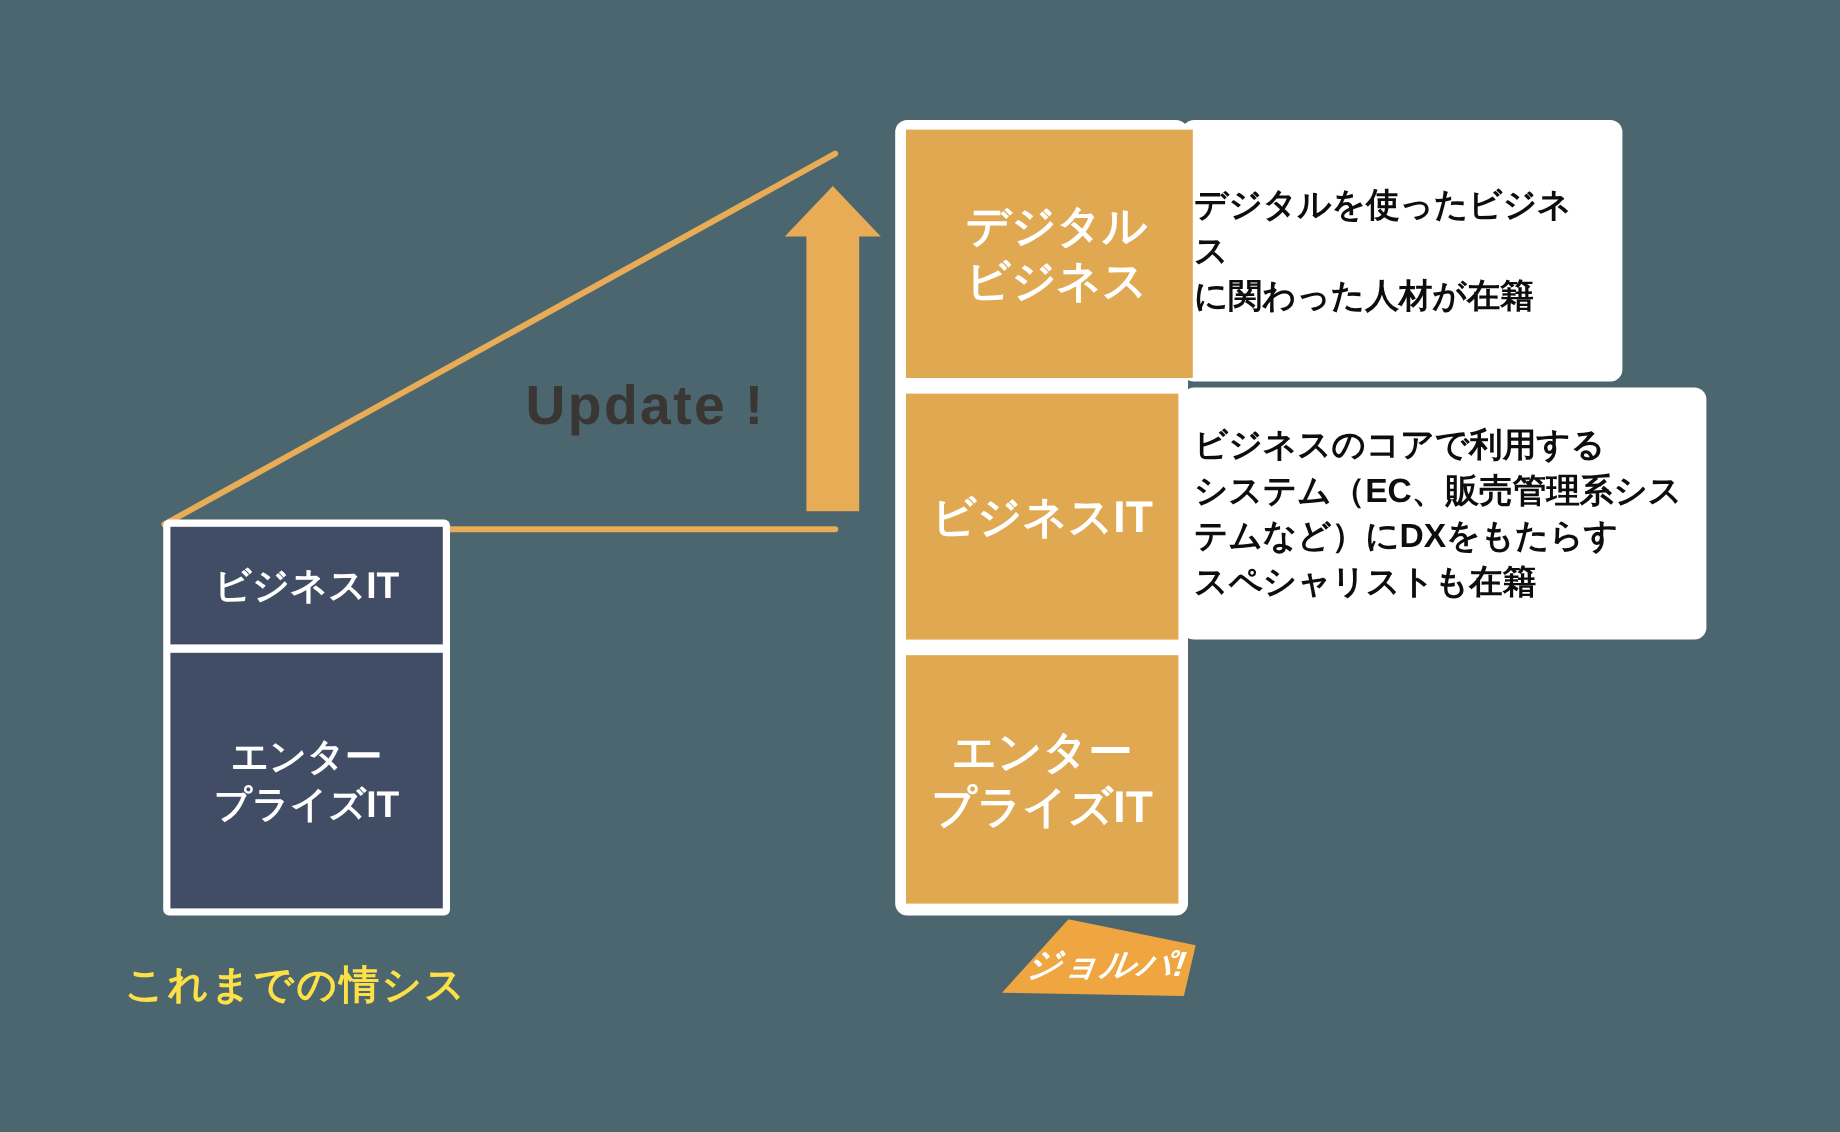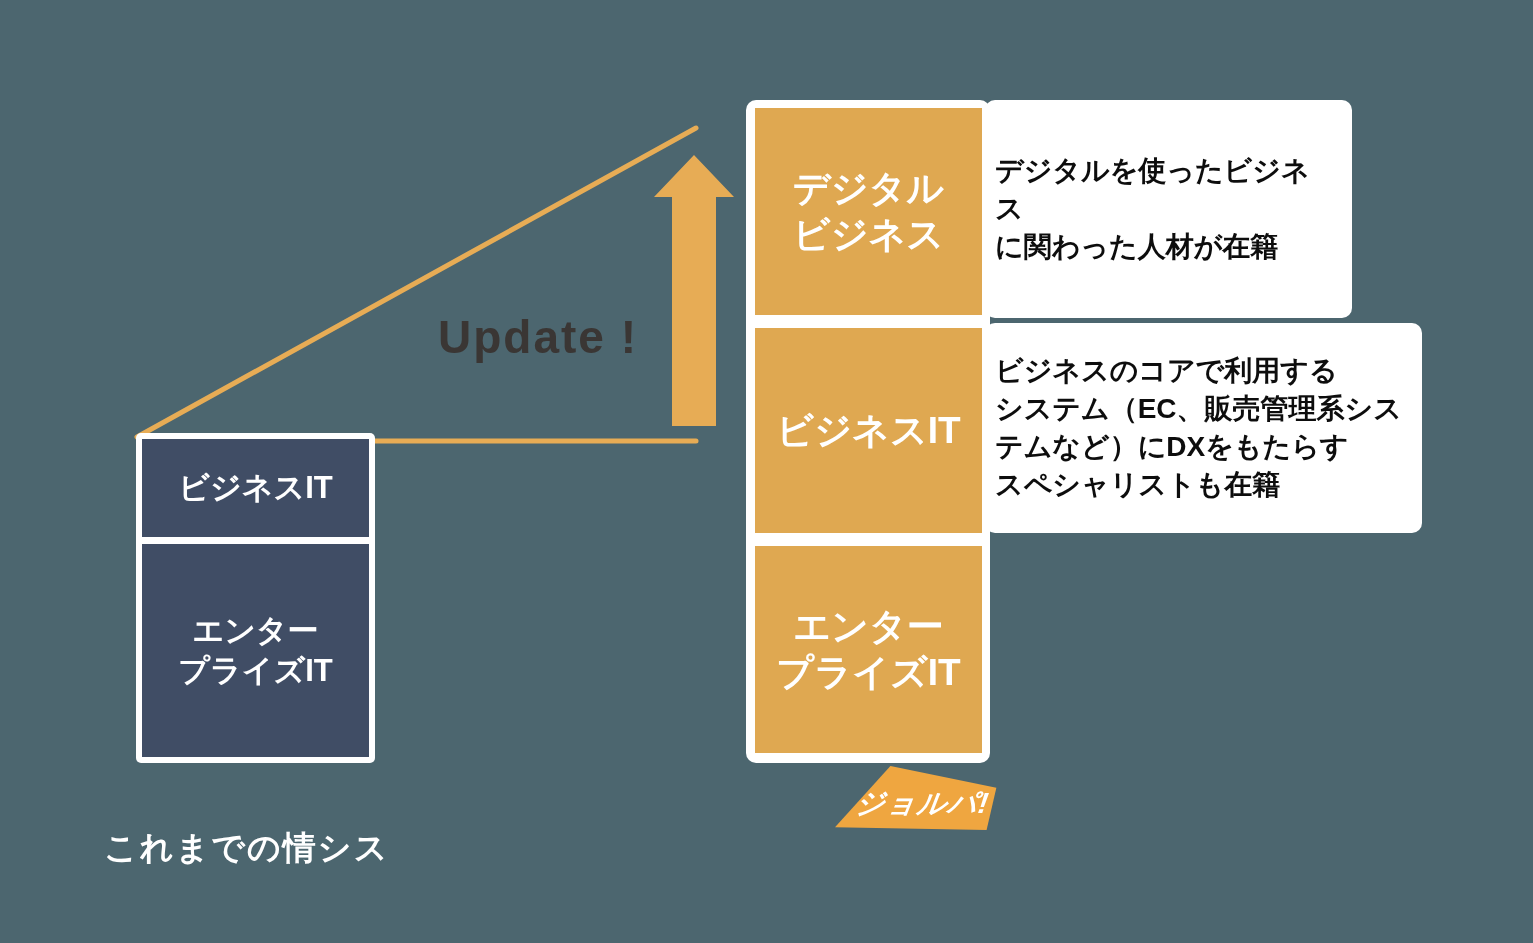--- a/index.html
+++ b/index.html
@@ -18,21 +18,21 @@
     background:#FFFFFF;border-radius:5px;box-sizing:border-box;
     padding:6px;display:flex;flex-direction:column;gap:7px;
   }
   .navy-seg{
     background:#404D65;color:#FFFFFF;display:flex;align-items:center;justify-content:center;
     font-size:31px;font-weight:bold;text-align:center;line-height:40px;white-space:pre-line;
   }
   .seg-top{height:98px;}
   .seg-bottom{flex:1;}
   .left-caption{
-    position:absolute;left:104px;top:826px;font-size:33px;font-weight:800;color:#ffffff;
+    position:absolute;left:104px;top:799px;font-size:33px;font-weight:800;color:#fde047;
     letter-spacing:2px;
   }
   
   .white-col{
     position:absolute;left:746px;top:100px;width:244px;height:663px;
     background:#FFFFFF;border-radius:10px;
   }
   .panel{
     position:absolute;background:#FFFFFF;border-radius:10px;
     display:flex;align-items:center;box-sizing:border-box;padding:0 16px 0 10px;
@@ -42,21 +42,21 @@
   .panel-3{left:985px;top:540px;width:450px;height:217px;}
   .desc{
     margin:0;font-size:28px;font-weight:bold;color:#0D0D0D;line-height:38px;
     white-space:pre-line;
   }
   .orange-box{
     position:absolute;left:755px;width:227px;background:#DFA851;
     display:flex;align-items:center;justify-content:center;text-align:center;
     color:#FFFFFF;font-size:37px;font-weight:bold;line-height:46px;white-space:pre-line;
   }
-  .box-1{top:108px;height:207px;}
+  .box-1{top:108px;height:207px;padding-left:12px;}
   .box-2{top:328px;height:205px;}
   .box-3{top:546px;height:207px;}
   
   .logo{
     position:absolute;left:835px;top:764px;width:163px;height:68px;
     background:#EFA640;
     clip-path:polygon(34% 3%,99% 35%,93% 97%,0% 93%);
     display:flex;align-items:flex-end;justify-content:center;
   }
   .logo-text{

